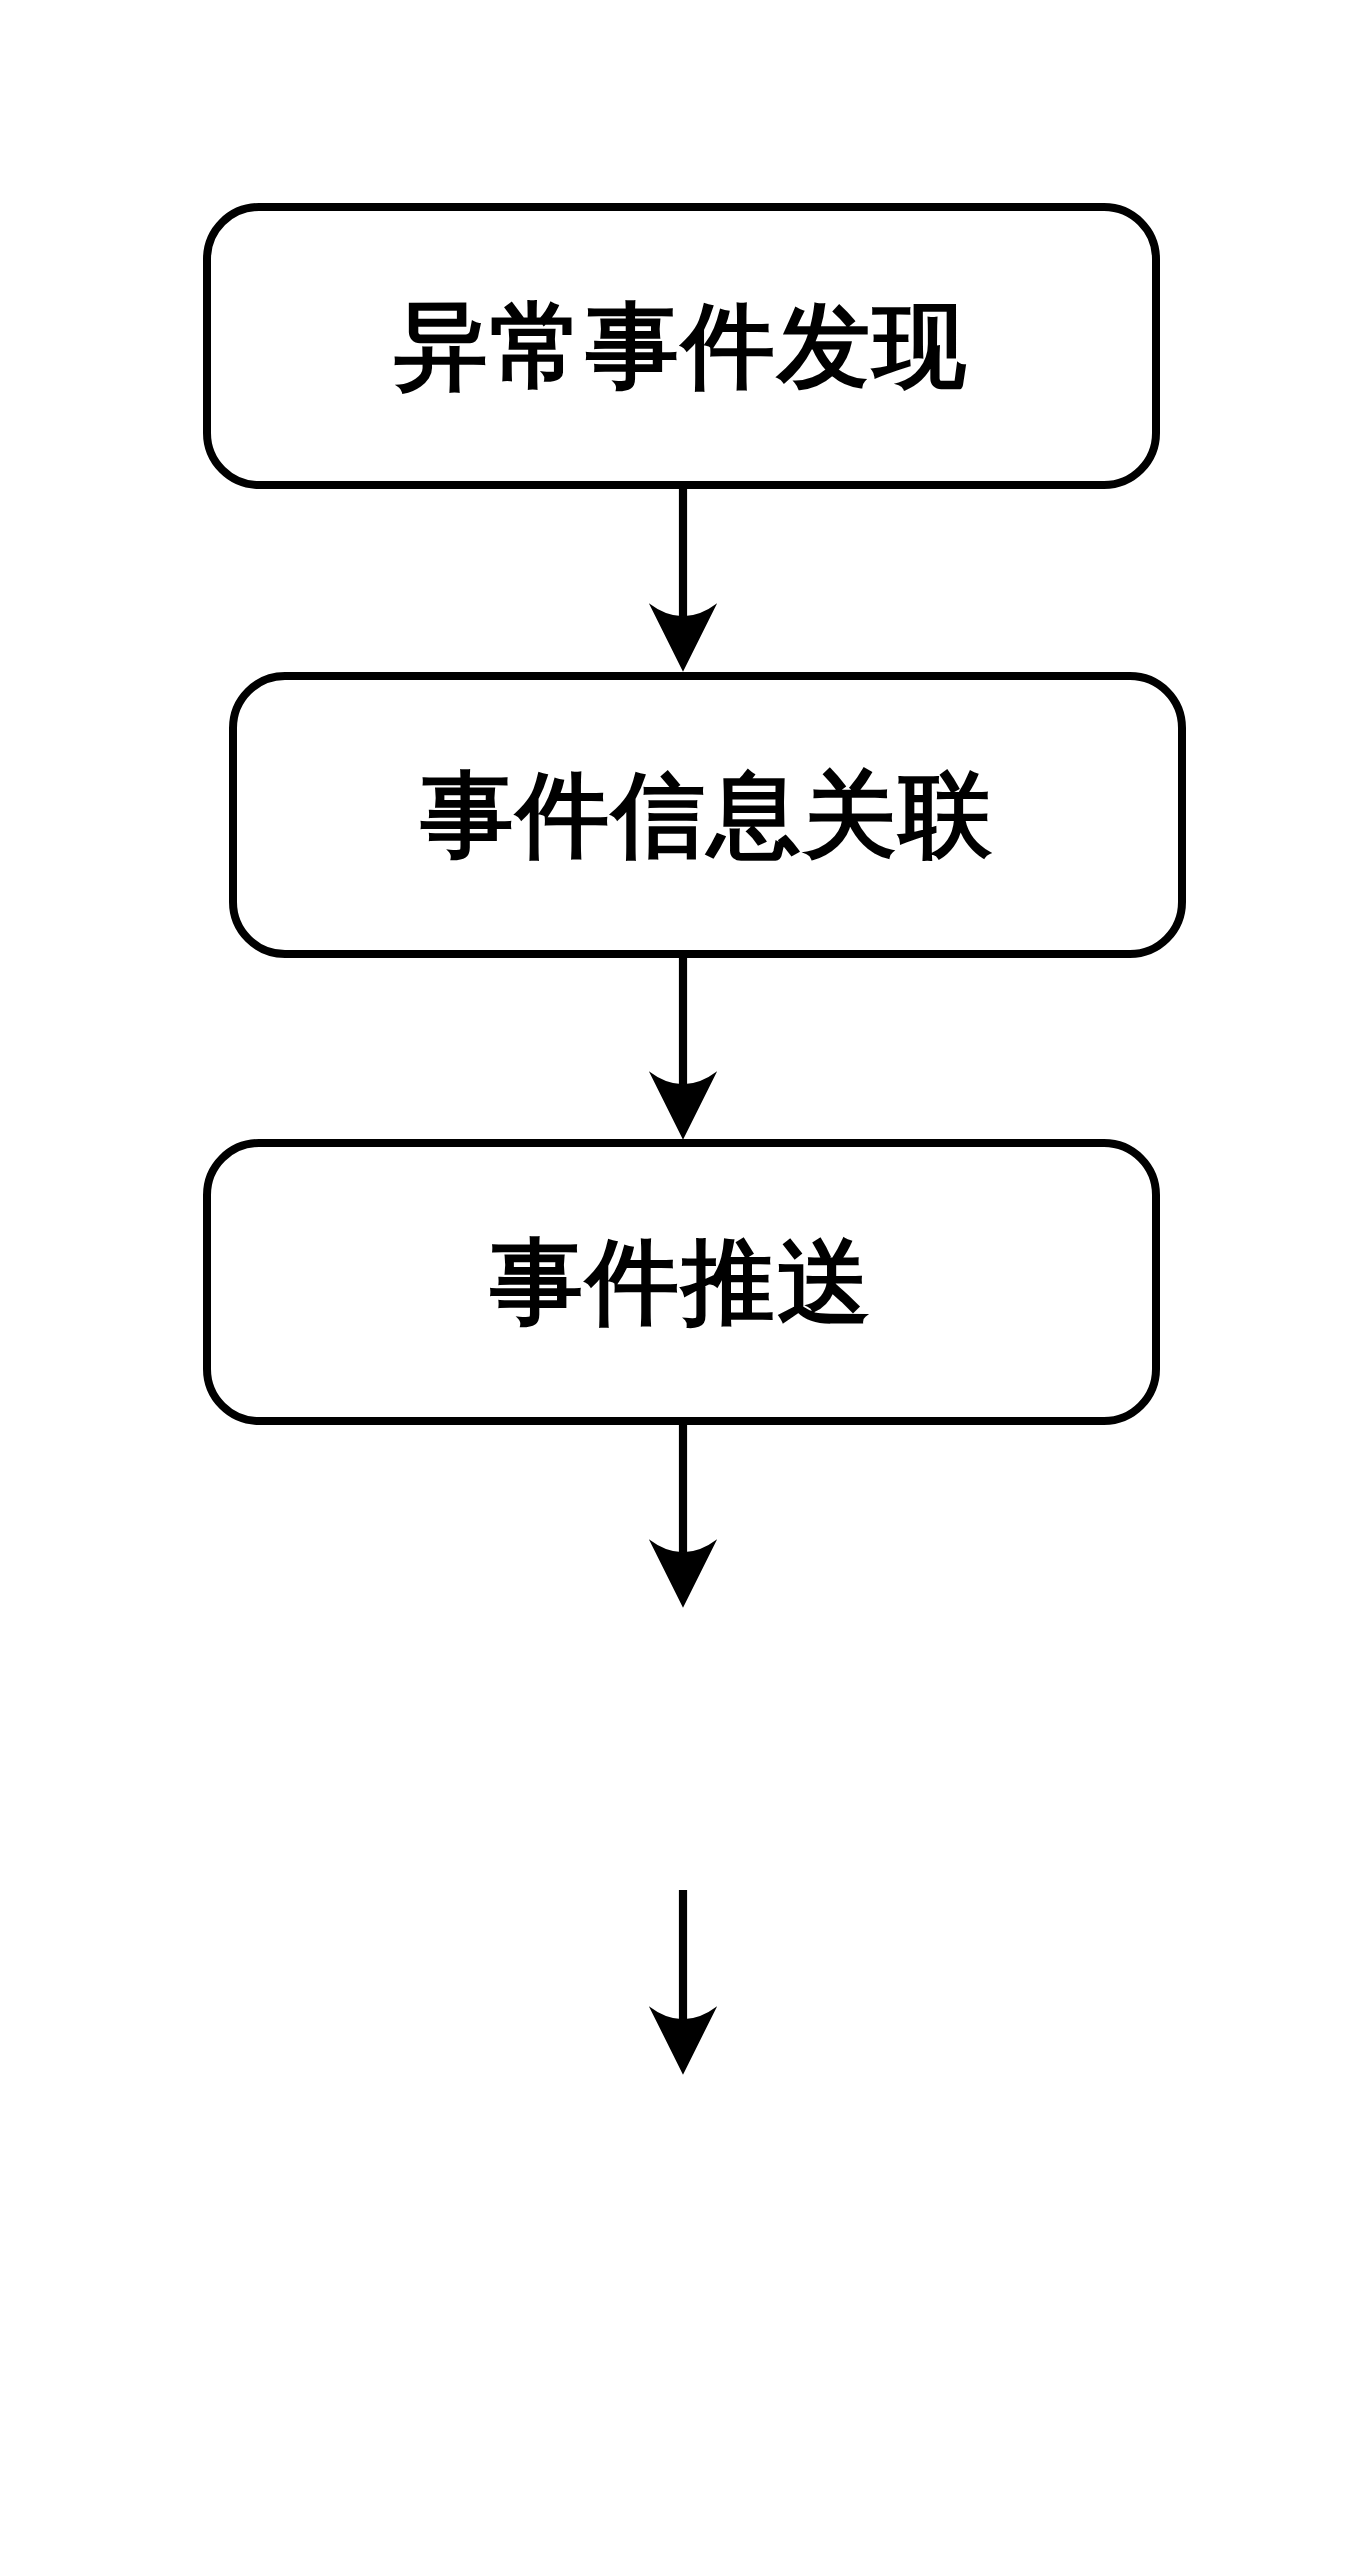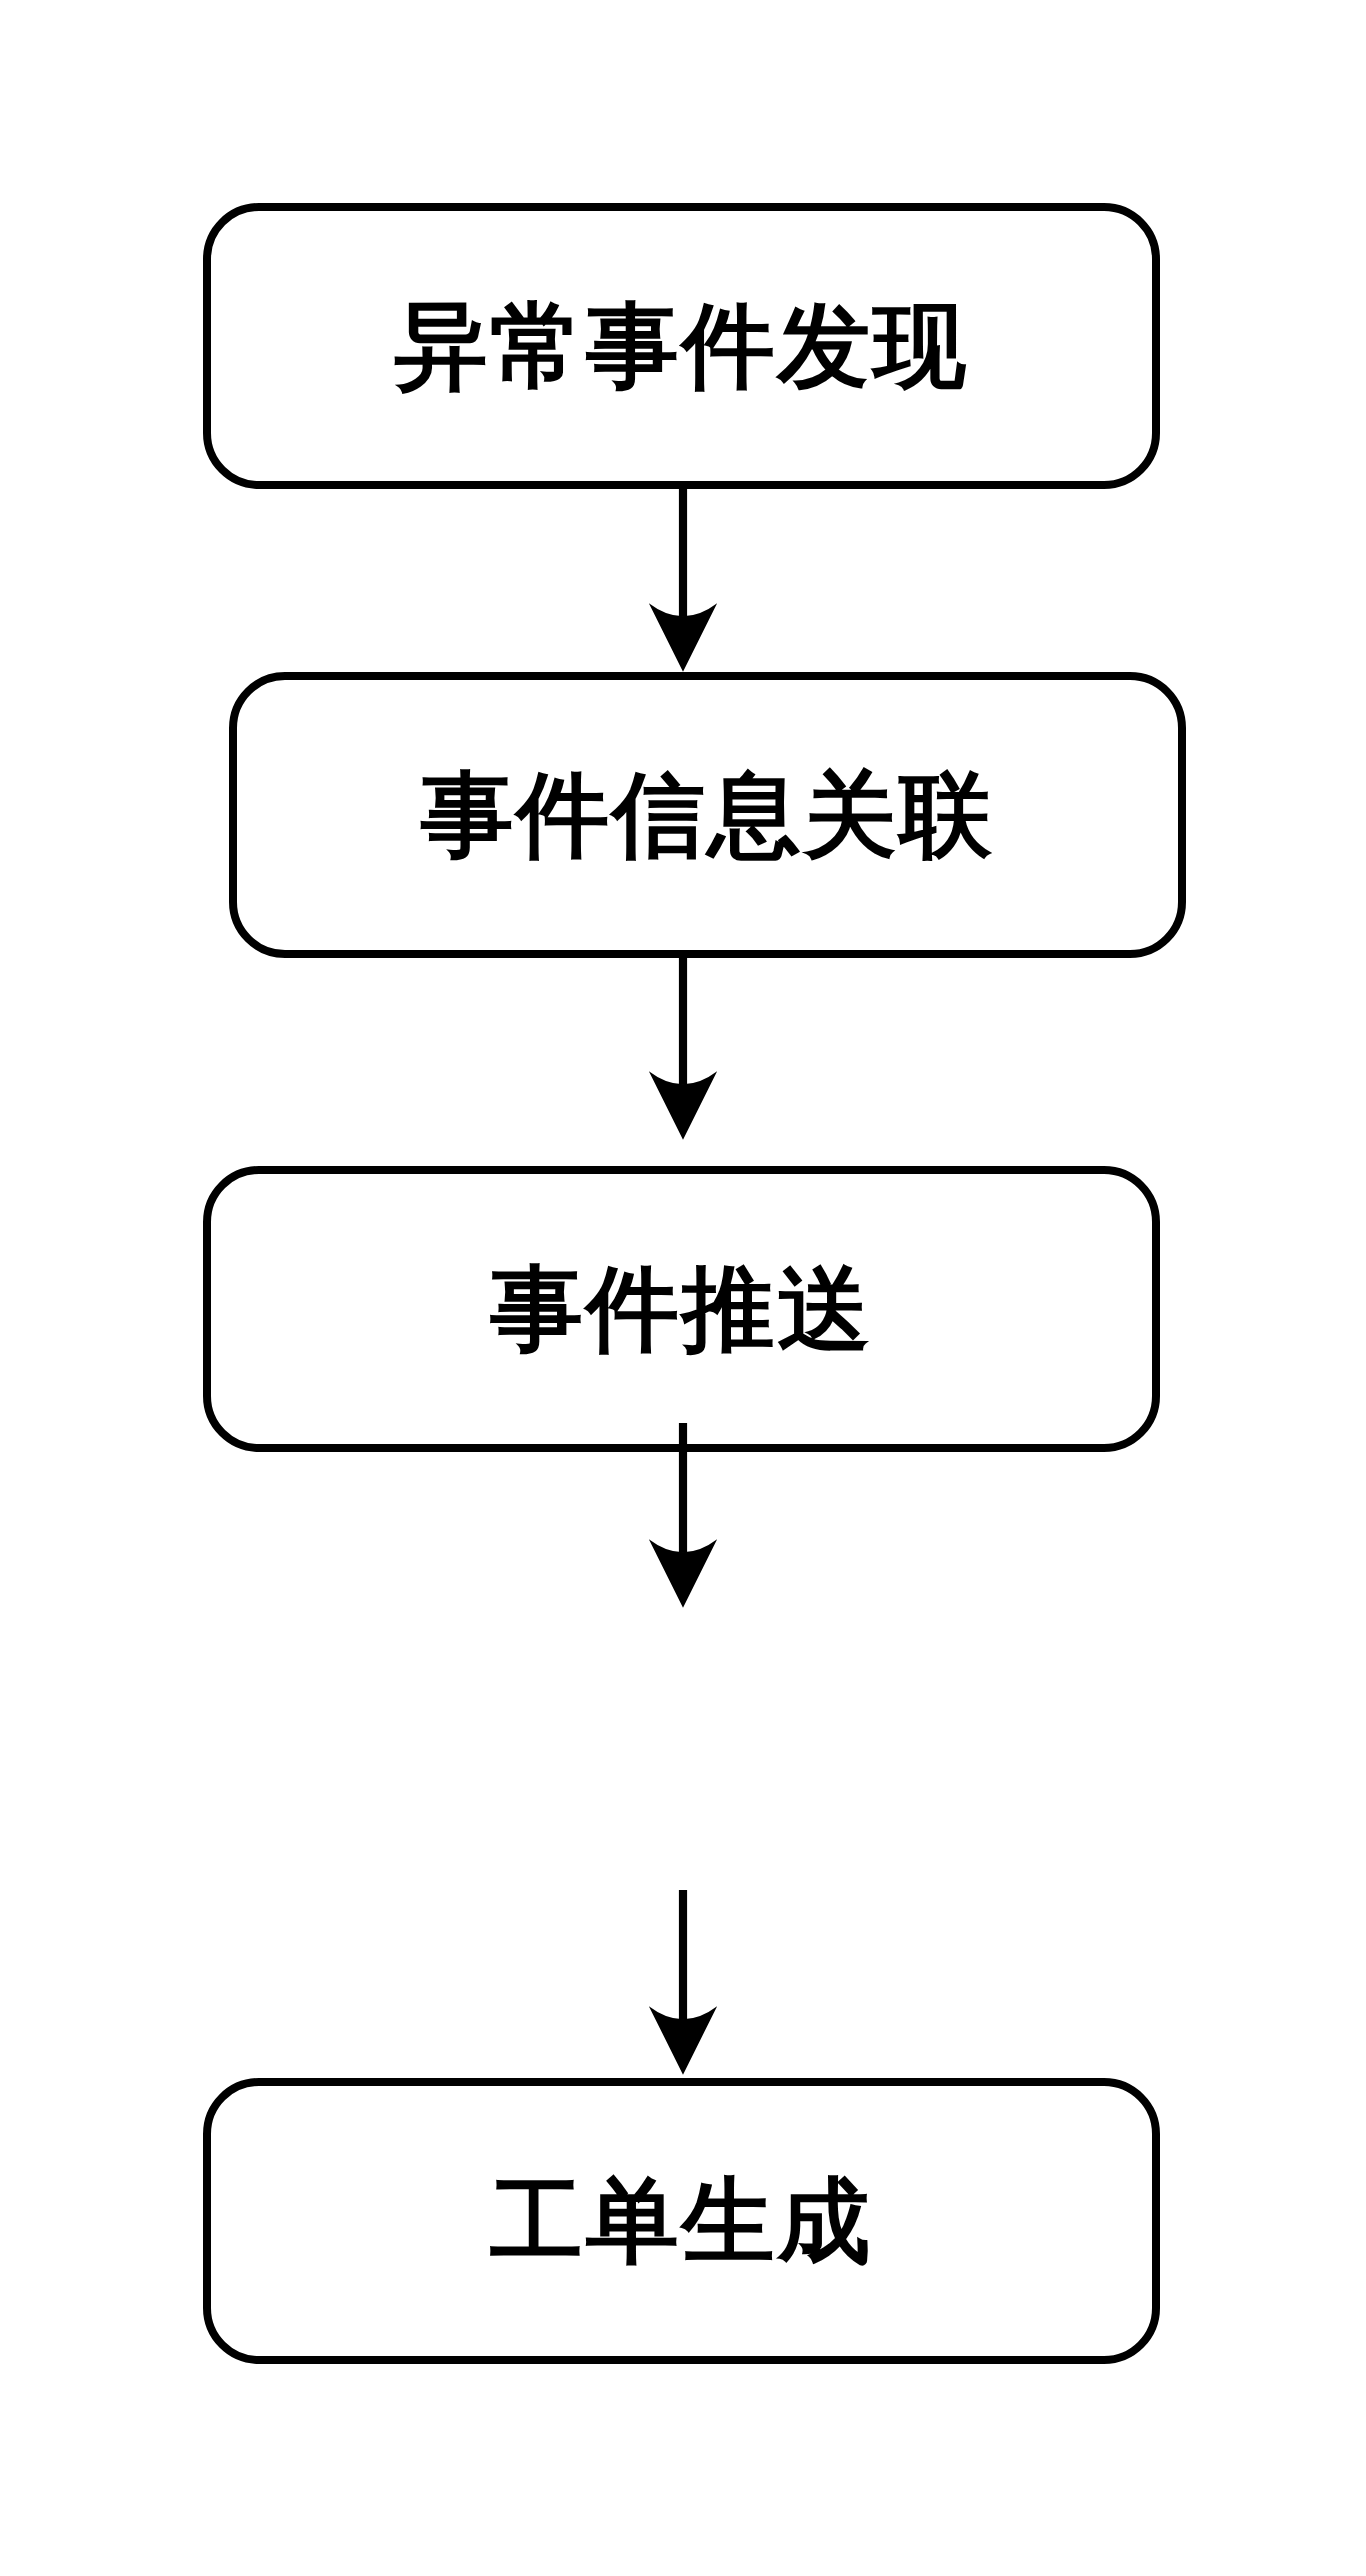--- a/index.html
+++ b/index.html
@@ -32,21 +32,21 @@
     font-size: 93px;
     font-weight: 600;
     letter-spacing: 2.7px;
     color: #000000;
     line-height: 1;
     white-space: nowrap;
     text-align: center;
   }
   .node-pos-1 { top: 203px; }
   .node-pos-2 { top: 672px; margin-left: 26px; }
-  .node-pos-3 { top: 1166px; }
+  .node-pos-3 { top: 1139px; }
   .node-pos-4 { top: 1607px; }
   .node-pos-5 { top: 2078px; }
 
   .flow-arrow {
     position: absolute;
     left: 640px;
     width: 86px;
     height: 186px;
   }
   .arrow-pos-1 { top: 487px; }
@@ -98,18 +98,15 @@
   </div>
 
 
   <div class="flow-arrow arrow-pos-4">
     <svg viewBox="0 0 126 272" preserveAspectRatio="none">
       <rect x="57" y="0" width="12" height="190" fill="#000000"></rect>
       <path d="M63 270 L13 170 Q63 208 113 170 Z" fill="#000000"></path>
     </svg>
   </div>
 
-  <div class="flow-node node-pos-5">
-    <span class="node-label">工单生成</span>
-  </div>
 
 </div>
 
 
 </body></html>

